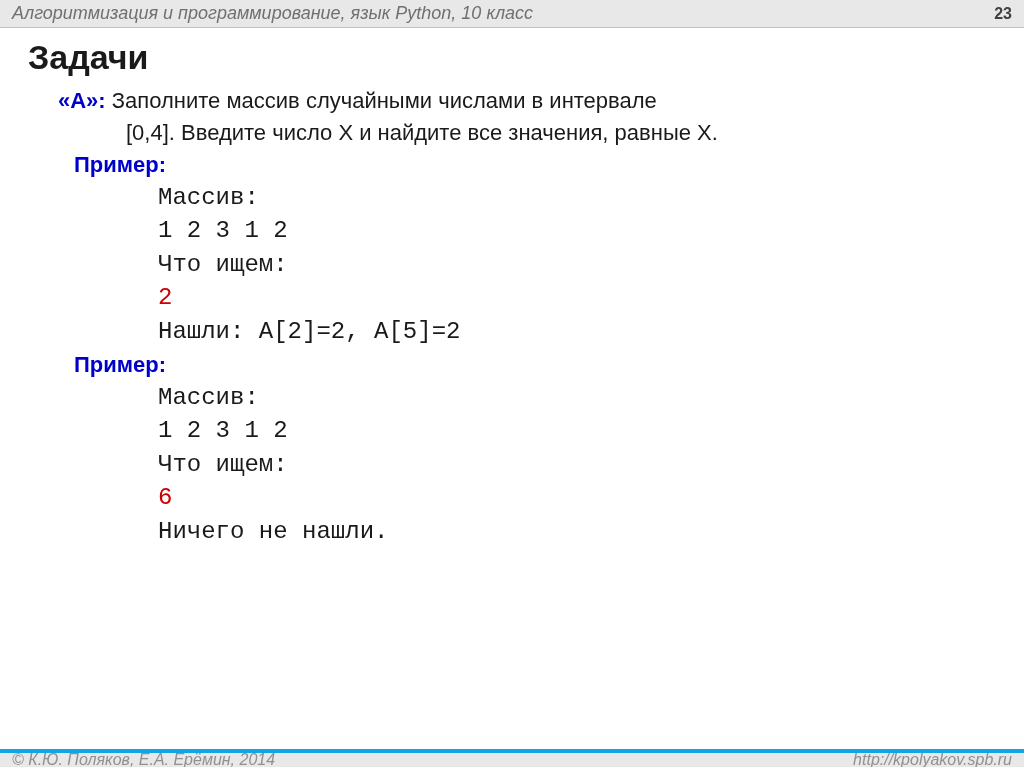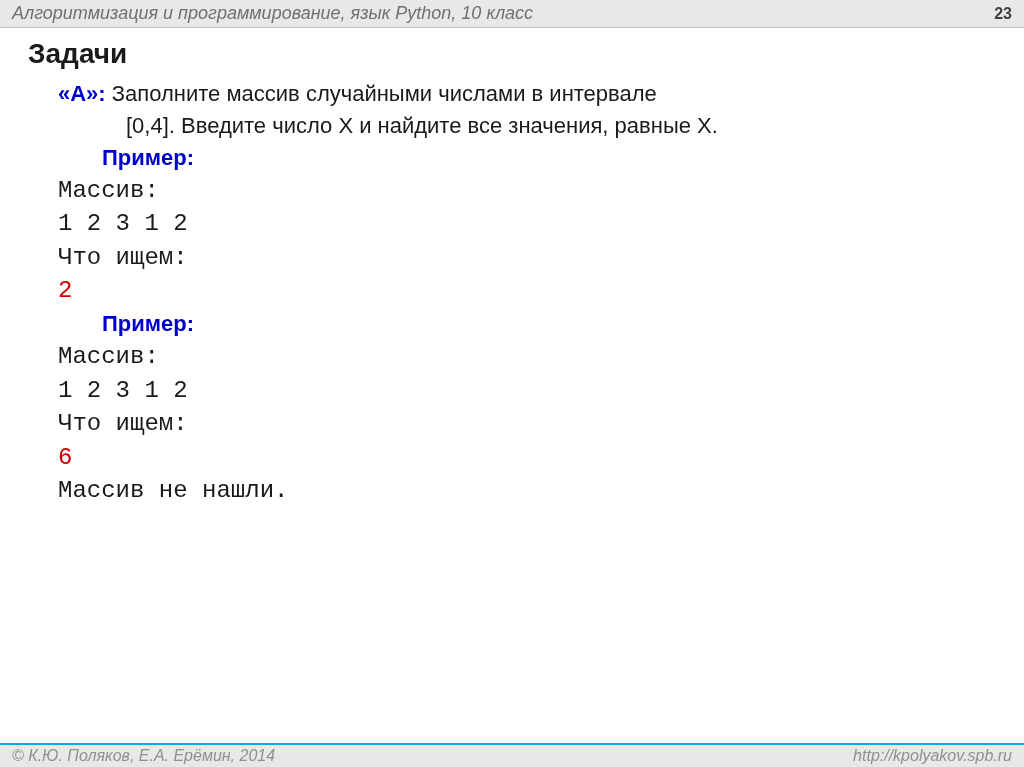--- a/index.html
+++ b/index.html
@@ -31,70 +31,71 @@
     }
     .page-number {
       font-size: 16px;
       font-weight: bold;
       color: #404040;
     }
     .content {
       padding: 10px 28px;
     }
     .main-title {
-      font-size: 28px;
+      font-size: 34px;
       font-weight: bold;
       color: #1a1a1a;
       margin-bottom: 8px;
     }
     .task-line {
       font-size: 22px;
       line-height: 1.45;
       color: #1a1a1a;
     }
     .task-label {
       color: #0000cc;
       font-weight: bold;
     }
     .task-text {
       color: #1a1a1a;
     }
     .indent1 {
       margin-left: 68px;
     }
     .indent2 {
-      margin-left: 44px;
+      margin-left: 16px;
     }
     .indent-code {
+      margin-left: 100px;
     }
     .example-label {
       color: #0000cc;
       font-weight: bold;
     }
     .mono {
       font-family: "Courier New", monospace;
       font-size: 24px;
       line-height: 1.4;
       color: #1a1a1a;
     }
     .red {
       color: #cc0000;
     }
     .footer {
       position: absolute;
       bottom: 0;
       left: 0;
       right: 0;
       background: #e8e8e8;
-      border-top: 2px solid #0ea5e9;
+      border-top: 4px solid #0ea5e9;
       padding: 4px 12px;
       display: flex;
       justify-content: space-between;
       align-items: center;
-      height: 24px;
+      height: 18px;
     }
     .footer-left, .footer-right {
       font-style: italic;
       color: #909090;
       font-size: 16px;
     }
     .task-block {
       margin-left: 30px;
       margin-top: 2px;
     }
@@ -116,28 +117,29 @@
     </div>
     <div class="task-line indent1">[0,4]. Введите число X и найдите все значения, равные X.</div>
 
     <div class="task-line indent2">
       <span class="example-label">Пример:</span>
     </div>
     <div class="mono indent-code">Массив:</div>
     <div class="mono indent-code">1 2 3 1 2</div>
     <div class="mono indent-code">Что ищем:</div>
     <div class="mono indent-code red">2</div>
+    <div class="mono indent-code">Нашли: A[2]=2, A[5]=2</div>
 
     <div class="task-line indent2">
       <span class="example-label">Пример:</span>
     </div>
     <div class="mono indent-code">Массив:</div>
     <div class="mono indent-code">1 2 3 1 2</div>
     <div class="mono indent-code">Что ищем:</div>
     <div class="mono indent-code red">6</div>
-    <div class="mono indent-code">Массив не нашли.</div>
+    <div class="mono indent-code">Ничего не нашли.</div>
   </div>
 </div>
 
 <div class="footer">
   <span class="footer-left">© К.Ю. Поляков, Е.А. Ерёмин, 2014</span>
   <span class="footer-right">http://kpolyakov.spb.ru</span>
 </div>
 
 </body></html>

